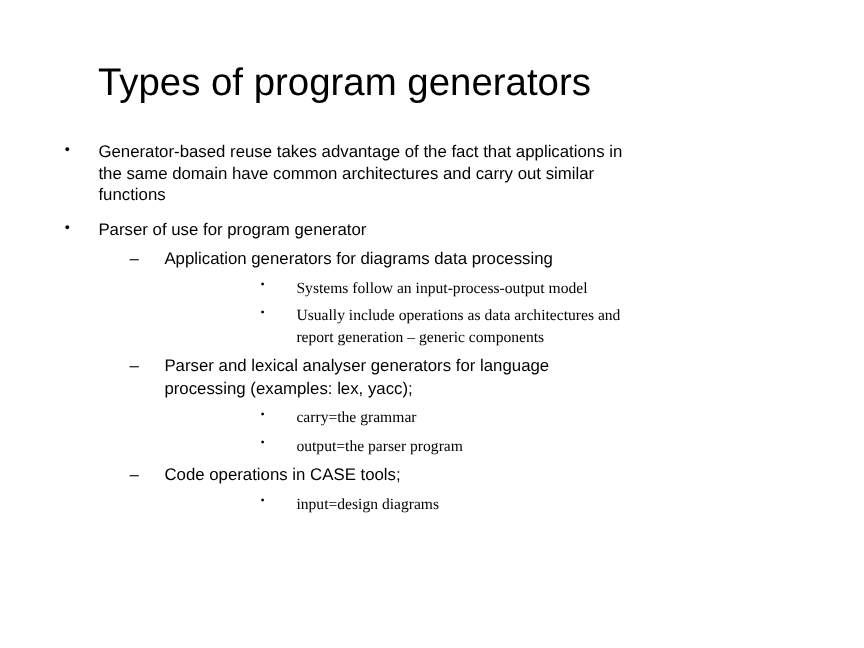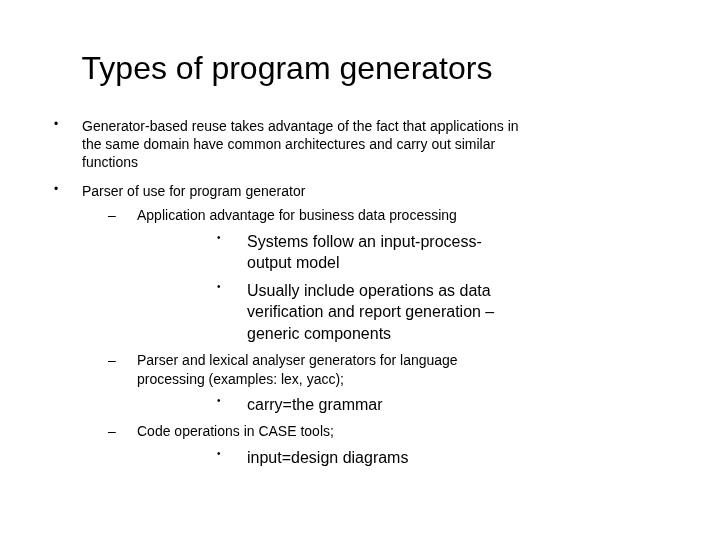--- a/index.html
+++ b/index.html
@@ -56,21 +56,22 @@
   ul.lvl2 > li::before {
     content: "–";
     position: absolute;
     left: 26px;
     top: 0;
   }
   ul.lvl3 {
     list-style: none;
     padding-left: 0;
     margin: 6px 0 6px 0;
-    font-size: 16px;
+    font-size: 13px;
+    font-family: Liberation Serif, serif;
   }
   ul.lvl3 > li {
     position: relative;
     padding-left: 110px;
     margin-bottom: 6px;
     line-height: 1.35;
   }
   ul.lvl3 > li::before {
     content: "•";
     position: absolute;
@@ -90,36 +91,39 @@
     <li>
       <span>Generator-based reuse takes advantage of the fact that applications in the same domain have common architectures and carry out similar functions</span>
     </li>
 
     <li>
       <span>Parser of use for  program generator</span>
 
       <ul class="lvl2">
 
         <li>
-          <span>Application advantage for business data processing</span>
+          <span>Application generators for diagrams data processing</span>
           <ul class="lvl3">
             <li>
               <span>Systems follow an input-process-output model</span>
             </li>
             <li>
-              <span>Usually include operations as data verification and report generation – generic components</span>
+              <span>Usually include operations as data architectures and report generation – generic components</span>
             </li>
           </ul>
         </li>
 
         <li>
           <span>Parser and lexical analyser generators for language processing (examples: lex, yacc);</span>
           <ul class="lvl3">
             <li>
               <span>carry=the grammar</span>
+            </li>
+            <li>
+              <span>output=the parser program</span>
             </li>
           </ul>
         </li>
 
         <li>
           <span>Code operations in CASE tools;</span>
           <ul class="lvl3">
             <li>
               <span>input=design diagrams</span>
             </li>

